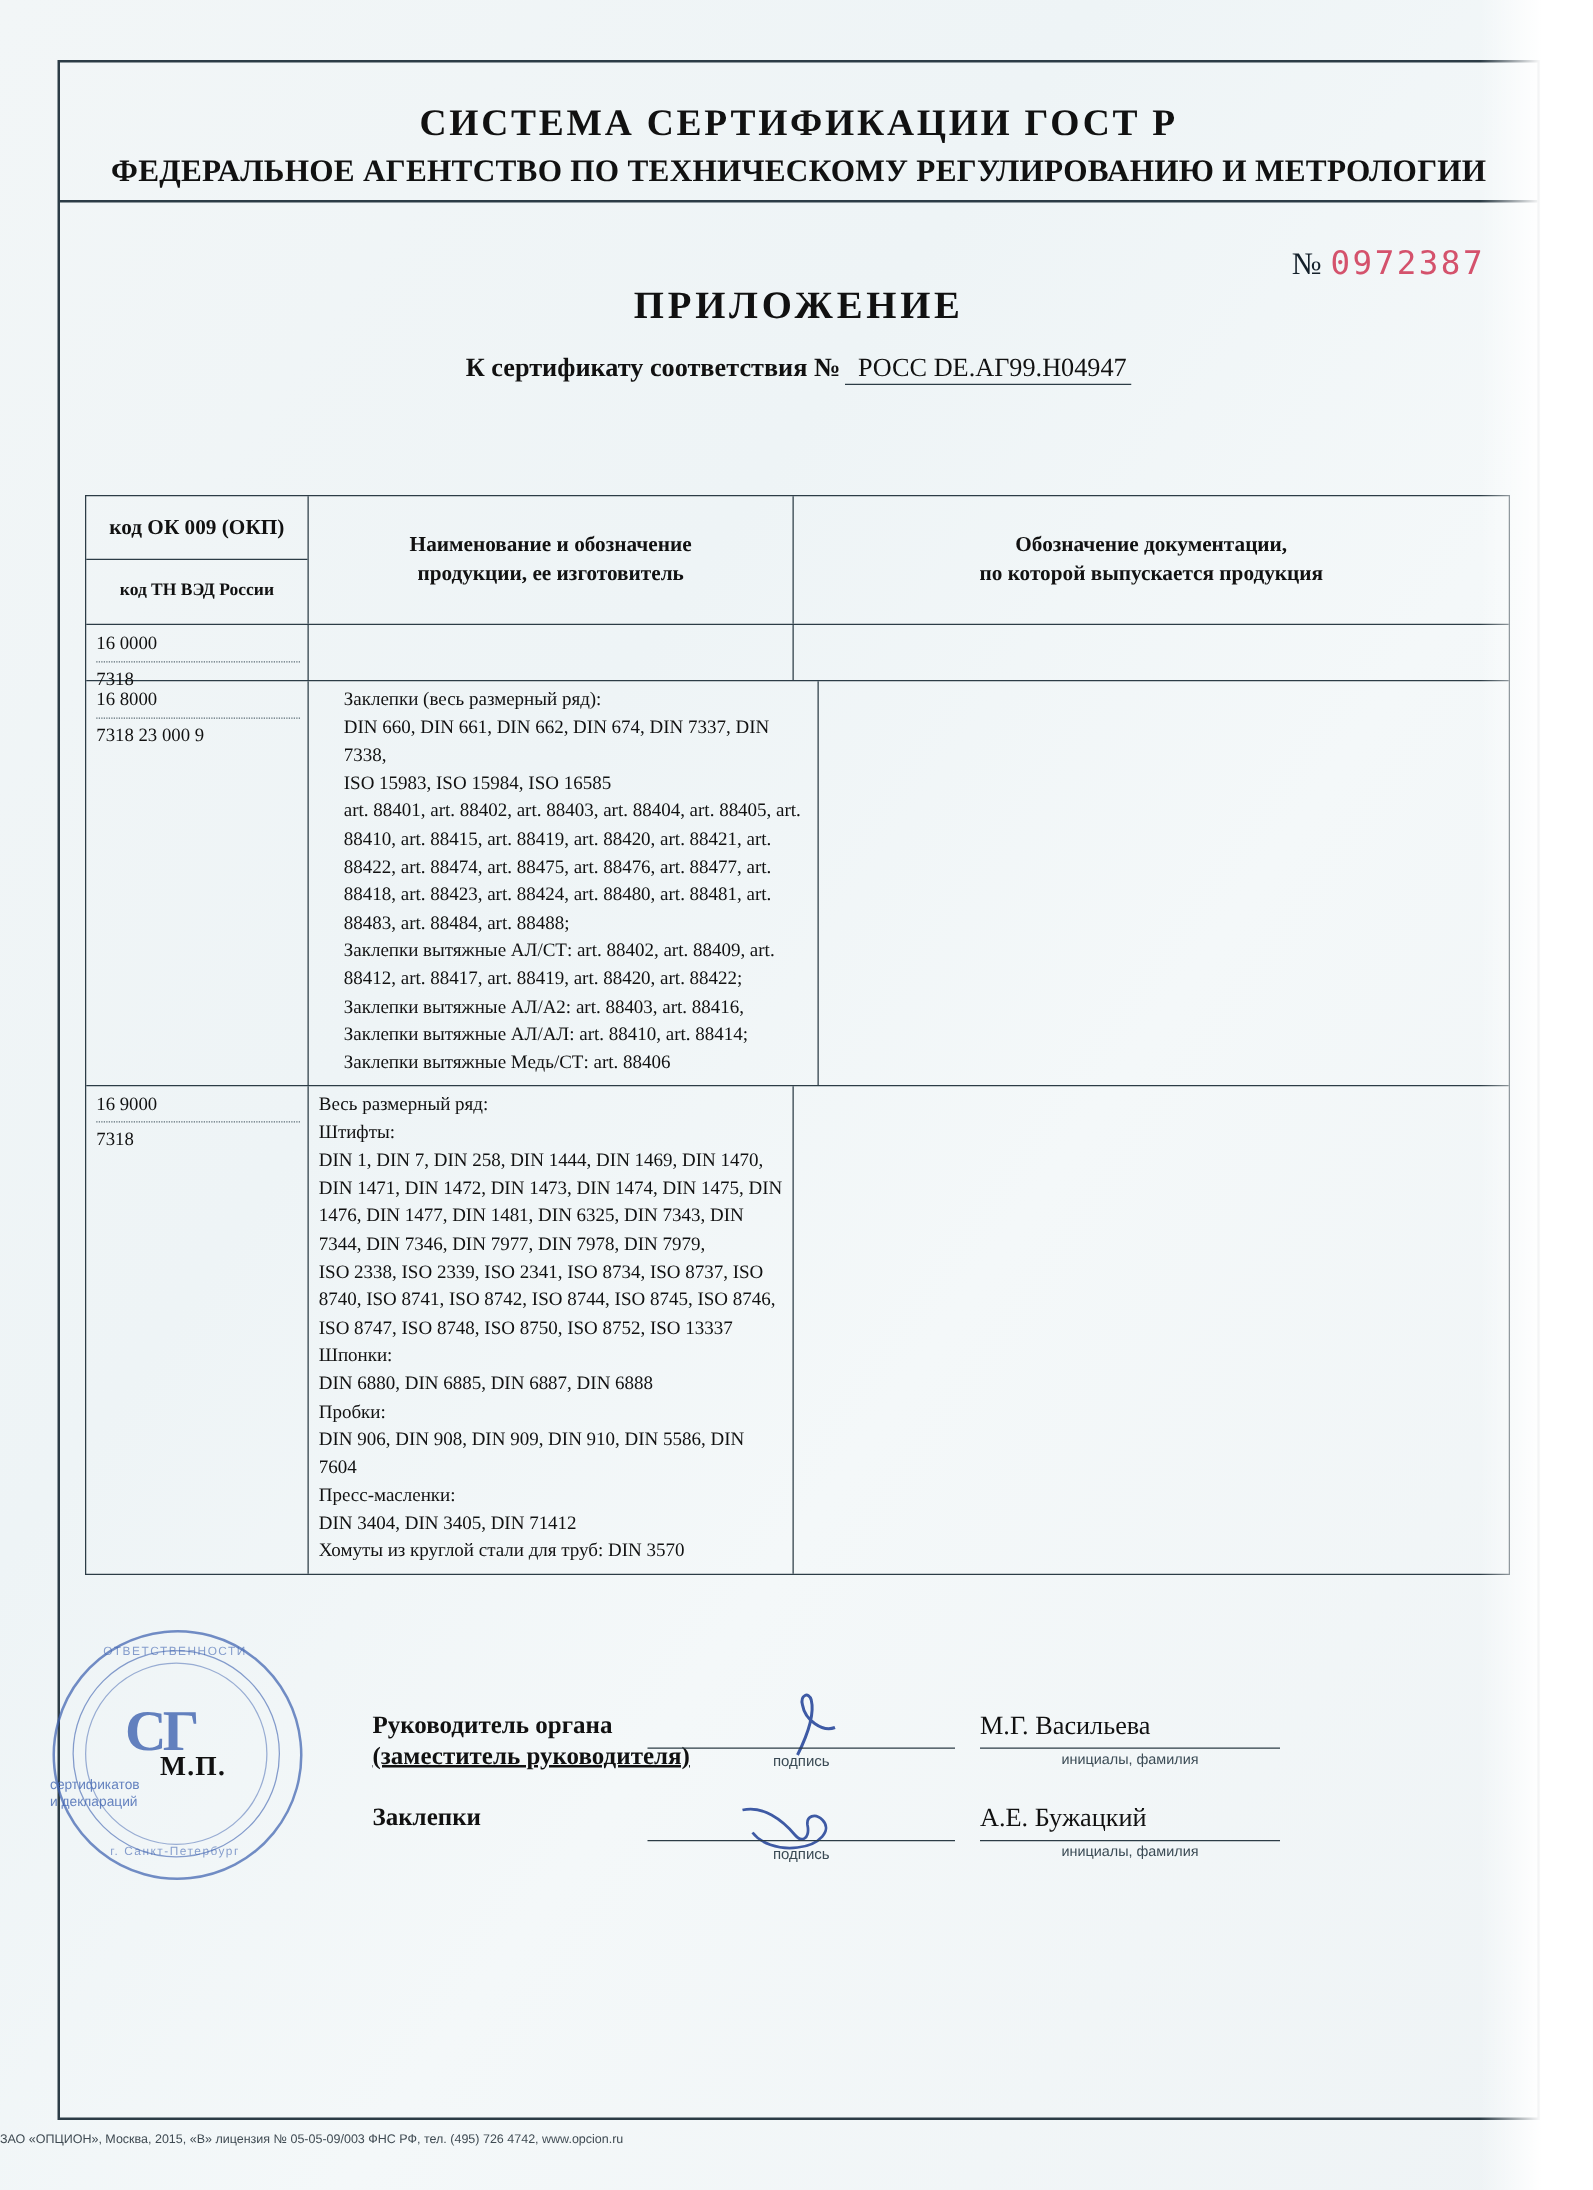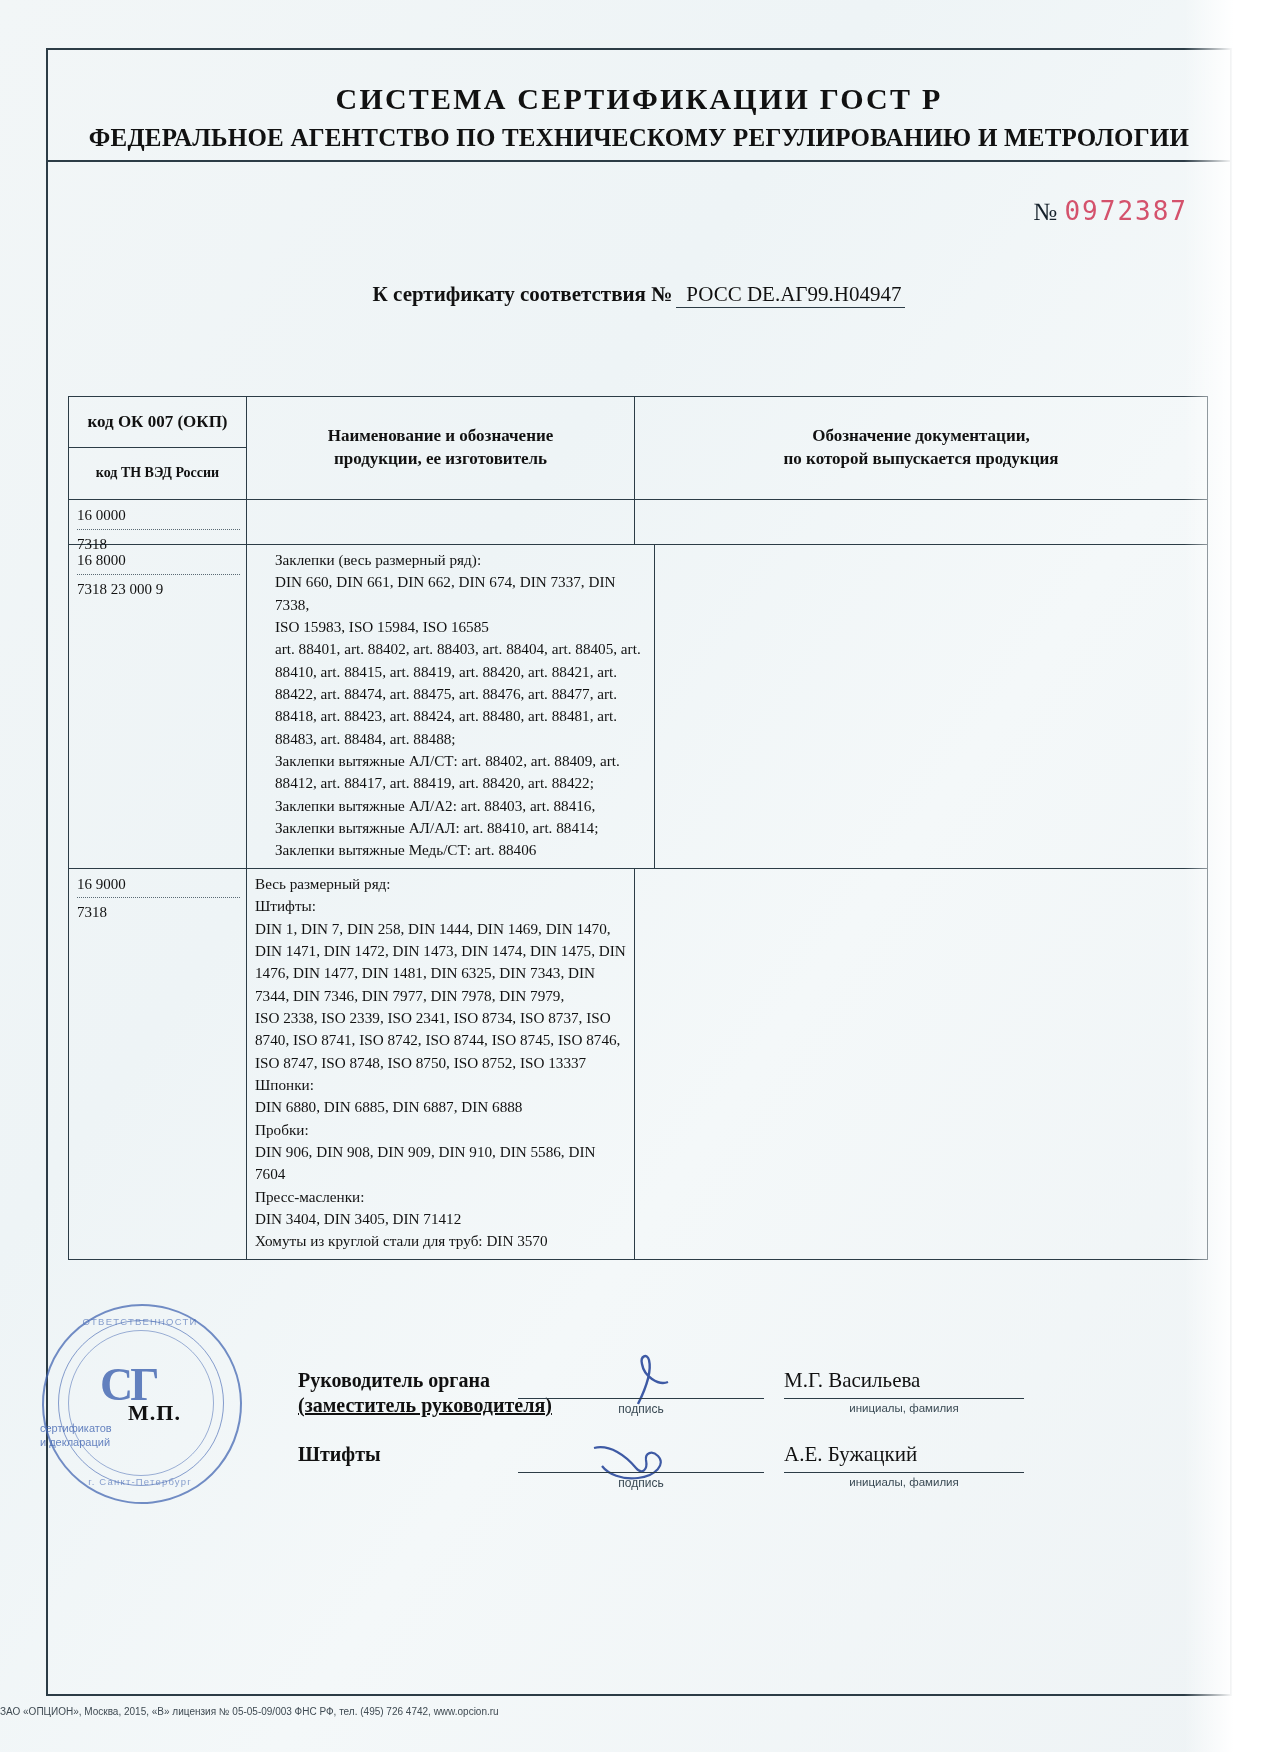--- a/index.html
+++ b/index.html
@@ -305,30 +305,31 @@
 
   <div class="hdr-title">СИСТЕМА СЕРТИФИКАЦИИ ГОСТ Р</div>
   <div class="hdr-sub">ФЕДЕРАЛЬНОЕ АГЕНТСТВО ПО ТЕХНИЧЕСКОМУ РЕГУЛИРОВАНИЮ И МЕТРОЛОГИИ</div>
   <div class="hdr-rule"></div>
 
   <div class="num-wrap">
     <span class="num-label">№</span>
     <span class="num-value">0972387</span>
   </div>
 
+  <div class="doc-title">ПРИЛОЖЕНИЕ</div>
 
   <div class="cert-line">
     <span>К сертификату соответствия №</span><span class="cert-val">РОСС DE.АГ99.Н04947</span>
   </div>
 
 
   <div class="tbl">
     <div class="thead">
       <div class="col-a">
-        <div class="ha">код ОК 007 (ОКП)</div>
+        <div class="ha">код ОК 009 (ОКП)</div>
         <div class="hb">код ТН ВЭД России</div>
       </div>
       <div class="col-b">
         <div class="hcenter">
           <span>Наименование и обозначение</span>
           <span>продукции, ее изготовитель</span>
         </div>
       </div>
       <div class="col-c">
         <div class="hcenter">
@@ -408,21 +409,21 @@
       </svg>
       <div class="sig-line"></div>
       <div class="sig-cap">подпись</div>
       <div class="sig-name">М.Г. Васильева</div>
       <div class="sig-name-line"></div>
       <div class="sig-ncap">инициалы, фамилия</div>
     </div>
 
     <div class="sig-row">
       <div class="sig-role">
-        <span>Штифты</span>
+        <span>Заклепки</span>
       </div>
       <svg class="scribble" style="left:300px;top:-8px;" width="110" height="56" viewBox="0 0 110 56">
         <path d="M8 14 C24 10, 40 22, 50 34 C56 41, 62 36, 60 26 C59 19, 66 16, 72 22 C80 30, 70 42, 52 44 C36 46, 22 40, 16 32" fill="none" stroke="#2b4a9c" stroke-width="2.2"></path>
       </svg>
       <div class="sig-line"></div>
       <div class="sig-cap">подпись</div>
       <div class="sig-name">А.Е. Бужацкий</div>
       <div class="sig-name-line"></div>
       <div class="sig-ncap">инициалы, фамилия</div>
     </div>

